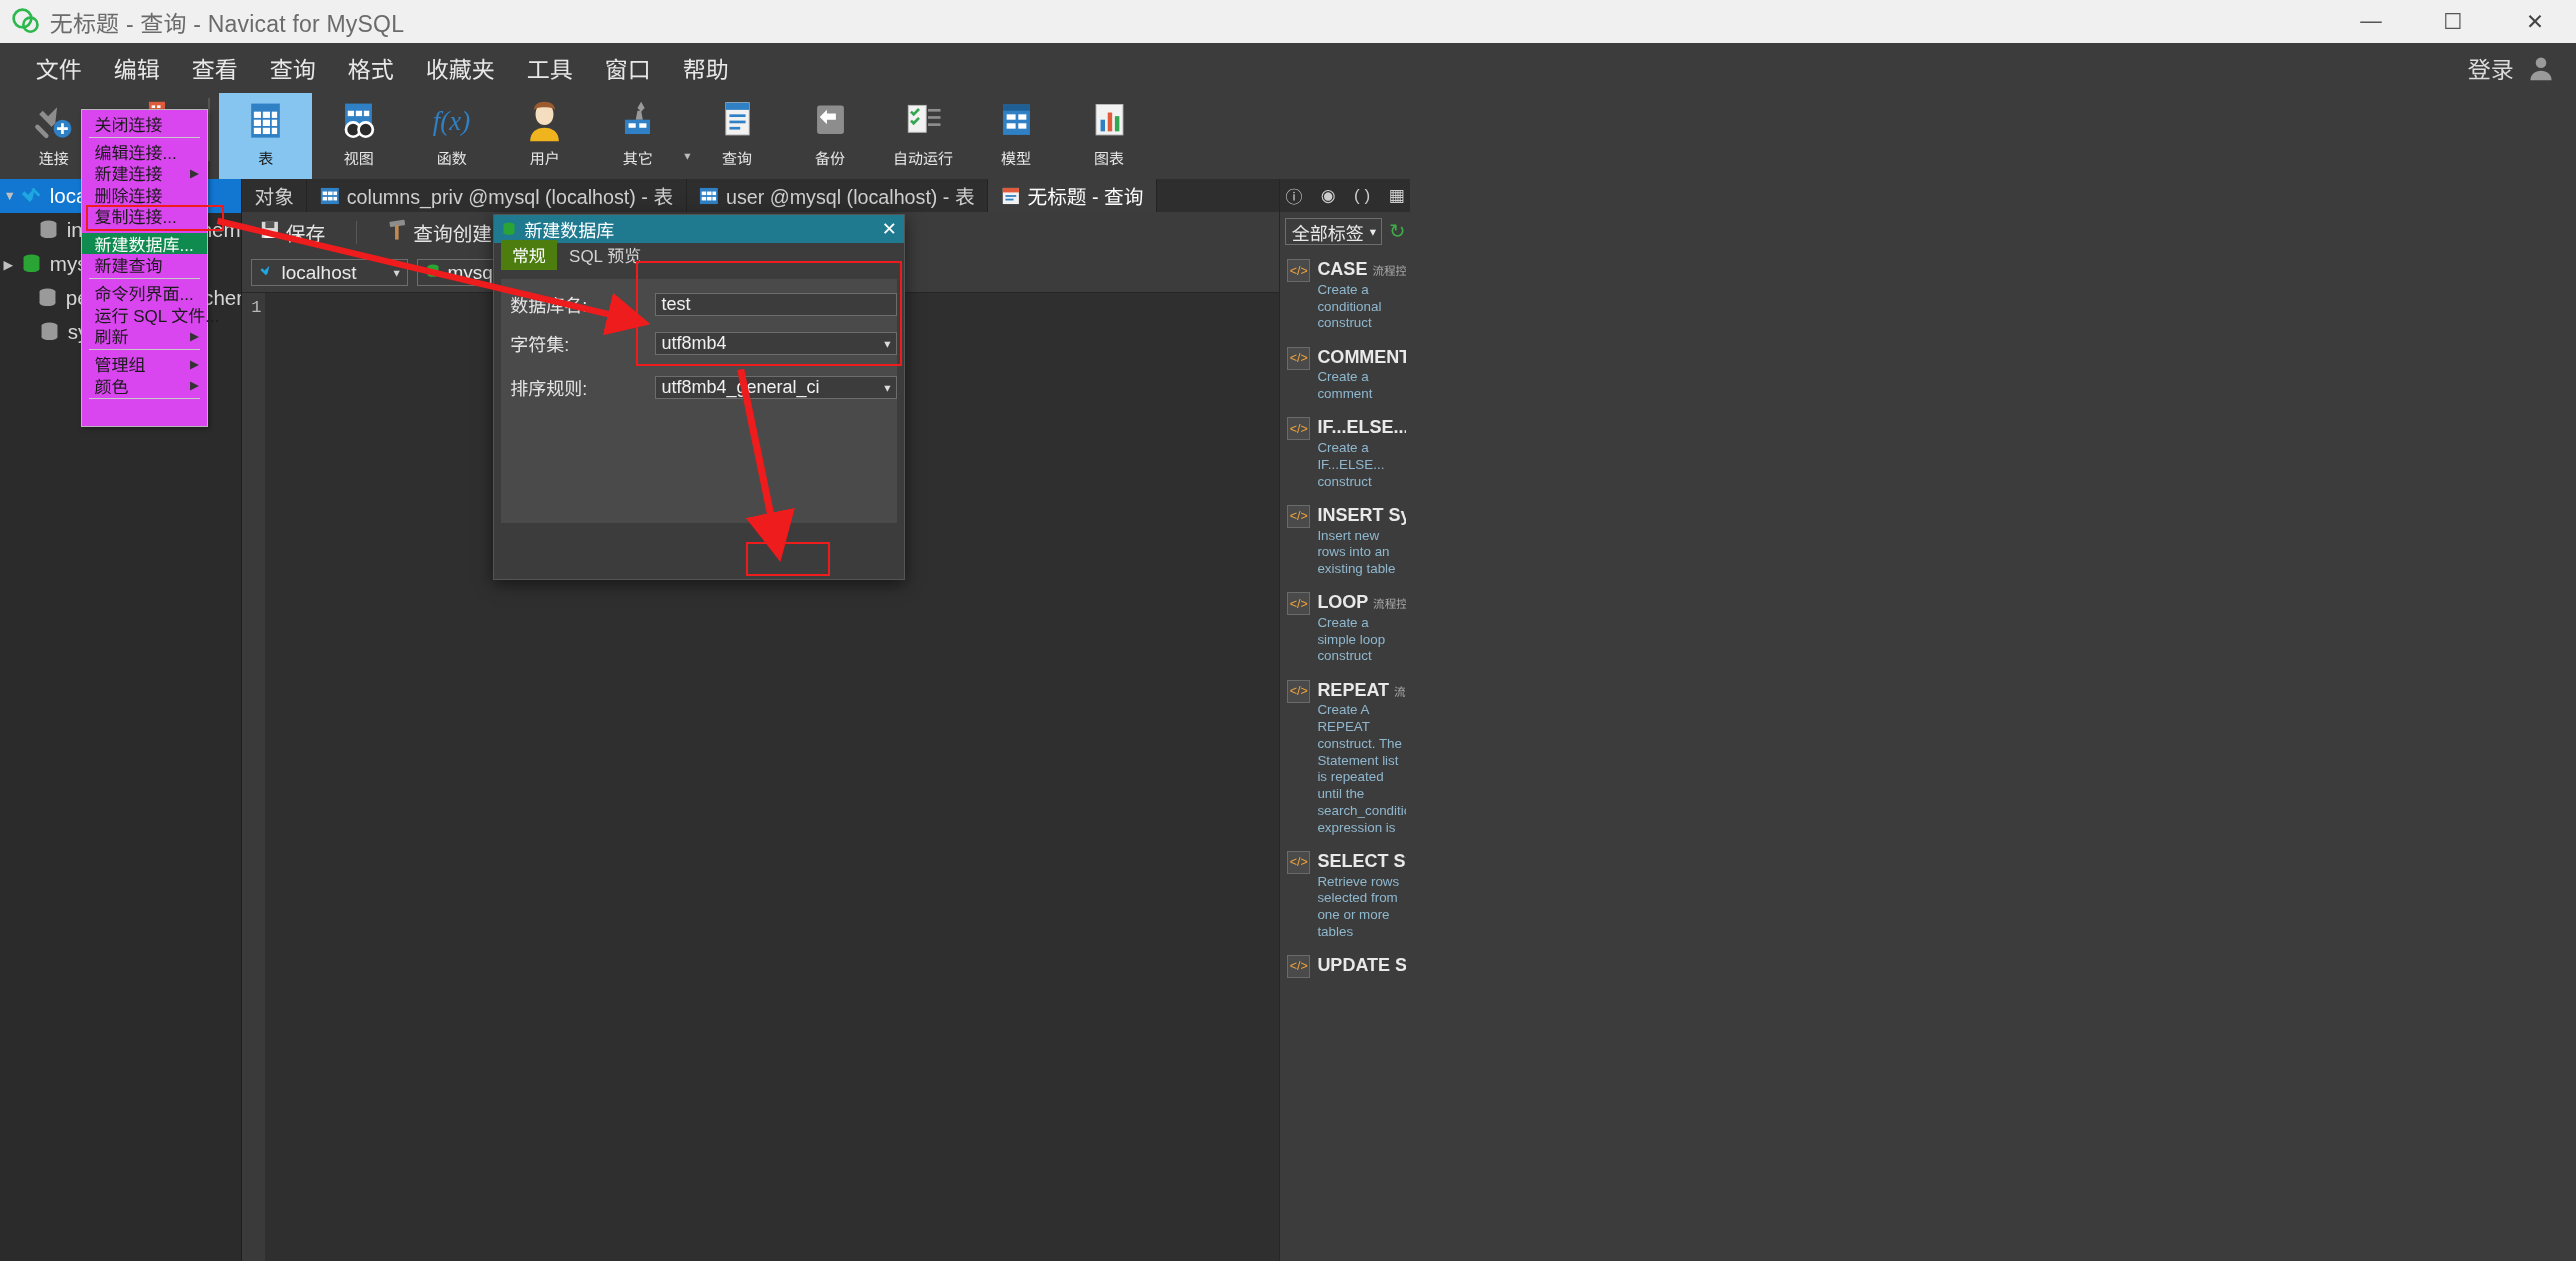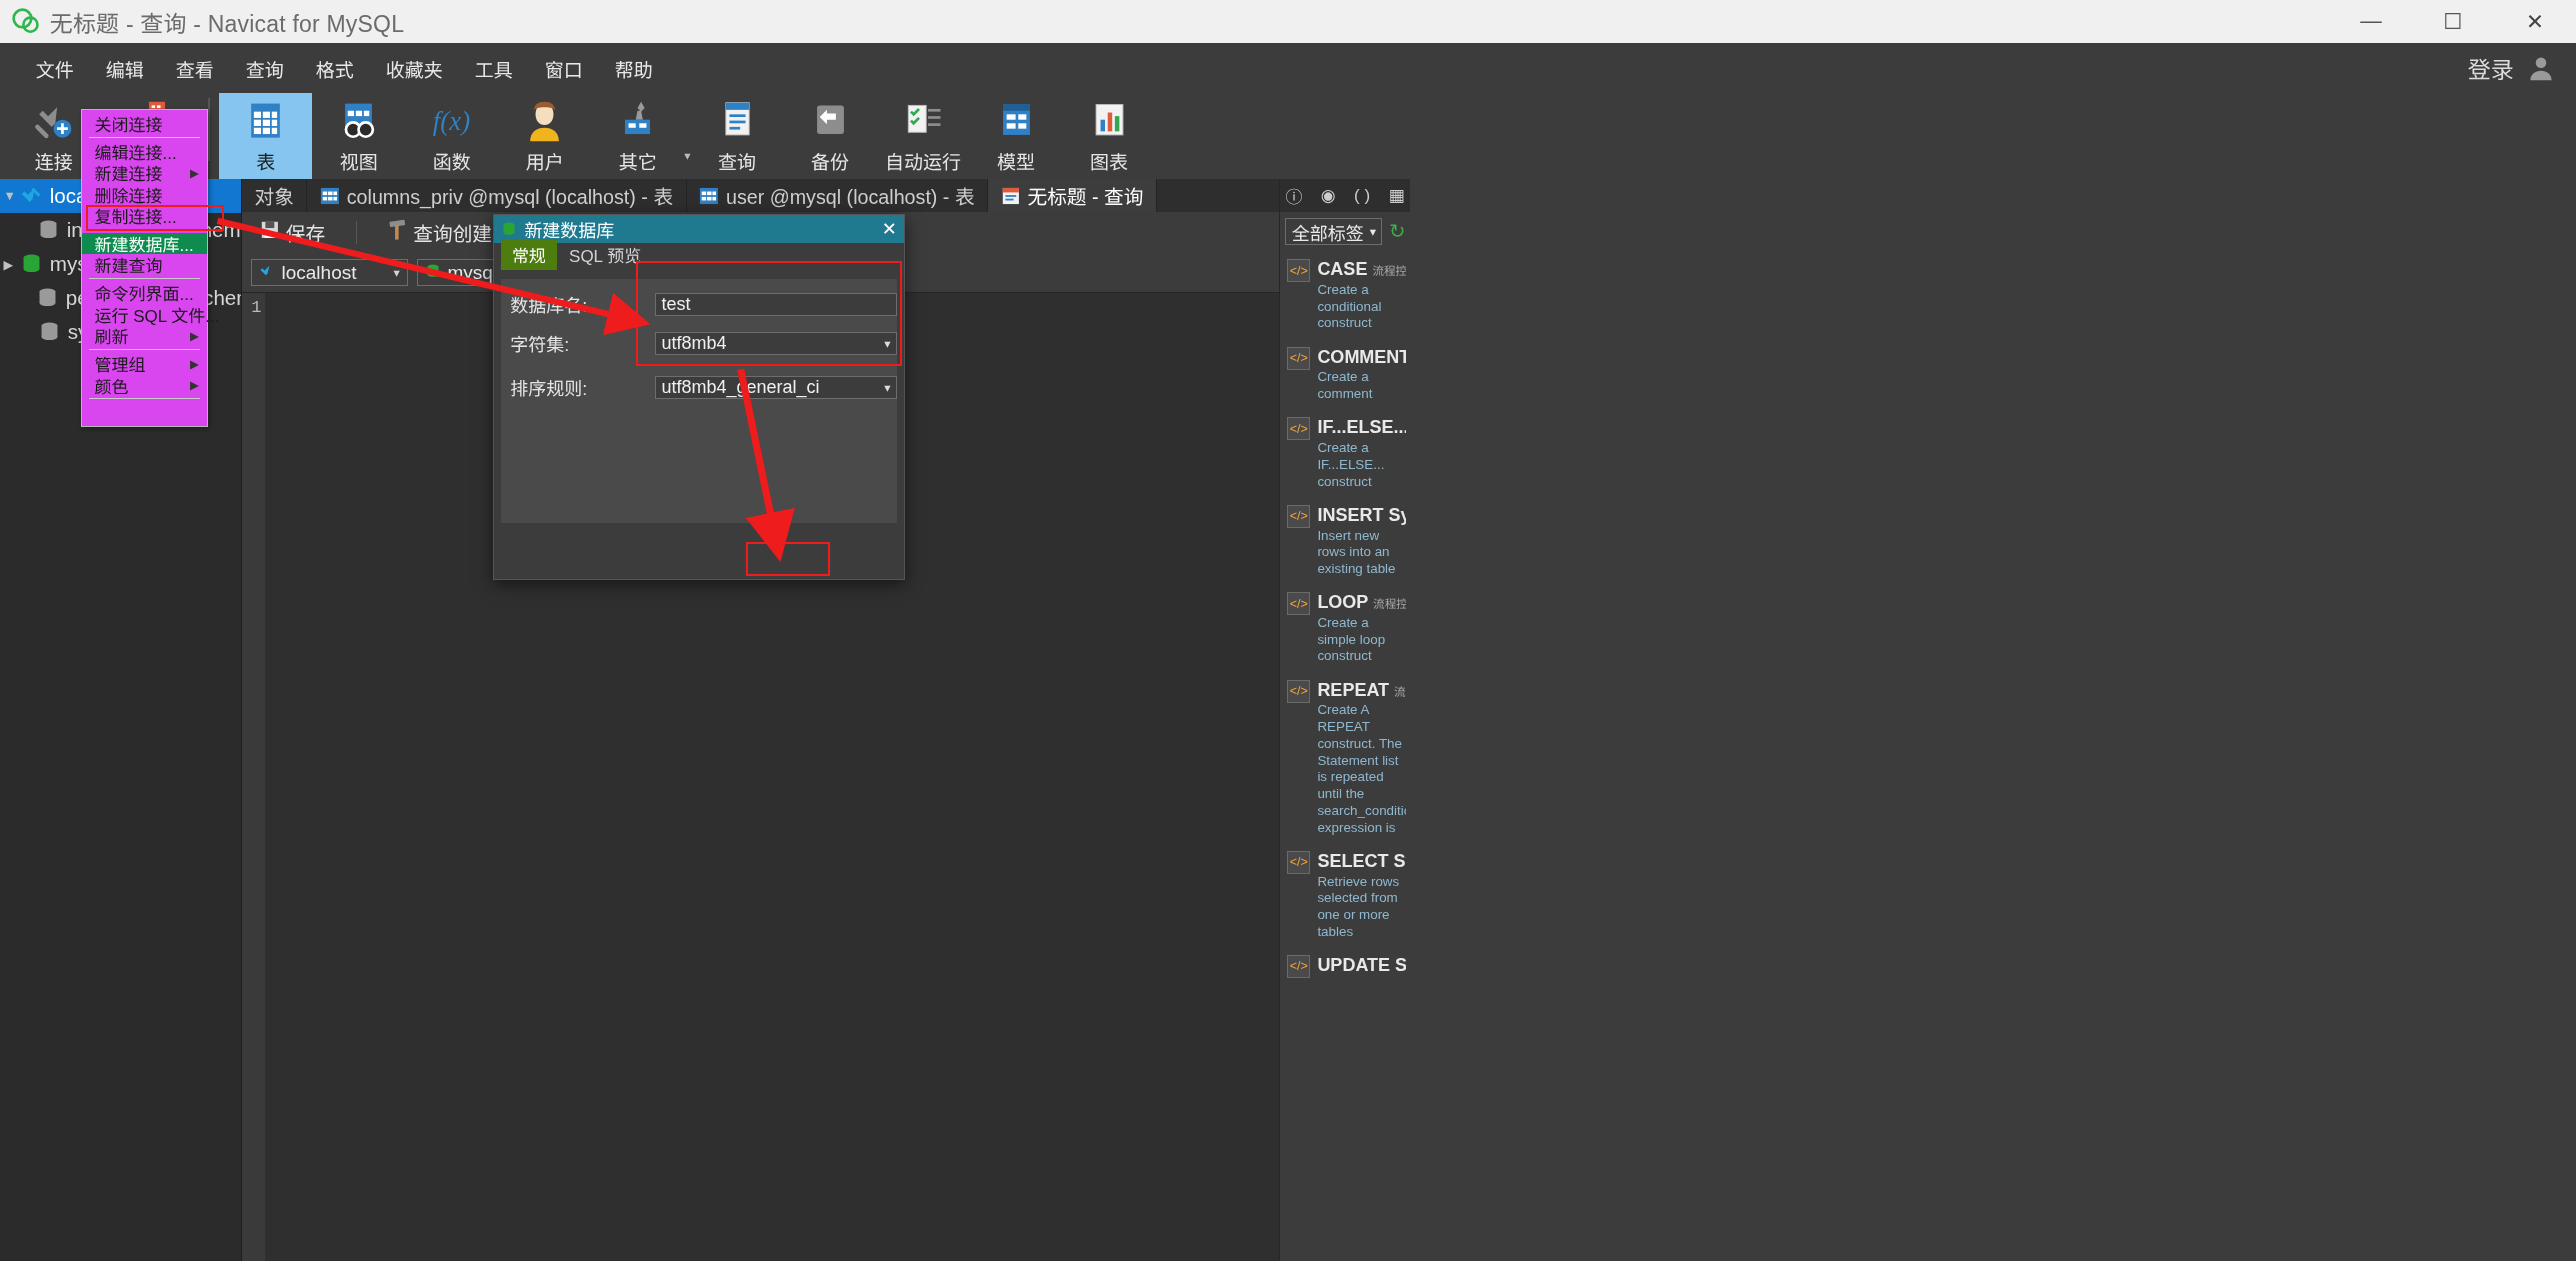--- a/index.html
+++ b/index.html
@@ -26,37 +26,37 @@
   .title-text { font-size:23px; color:#6b6b6b; letter-spacing:0.2px; }
   .win-btns { position:absolute; right:0; top:0; height:43px; display:flex; }
   .win-btn { width:82px; height:43px; display:flex; align-items:center; justify-content:center;
              color:#555; font-size:21.5px; }
   .win-btn.close { color:#444; }
   
   .menubar {
     position:absolute; left:0; top:43px; width:2576px; height:50px;
     background:#3c3c3c; display:flex; align-items:center; padding-left:19.7px;
   }
-  .menu-item { color:#e8e8e8; font-size:19px; padding:5.4px 16px; cursor:default; }
+  .menu-item { color:#e8e8e8; font-size:23px; padding:5.4px 16px; cursor:default; }
   .login-area { position:absolute; right:19.7px; top:43px; height:50px; display:flex; align-items:center; gap:12.5px;}
   .login-text { color:#dcdcdc; font-size:23px; }
   .avatar-ico { width:30px; height:30px; position:relative;}
   
   .toolbar {
     position:absolute; left:0; top:93px; width:2576px; height:86px;
     background:#3c3c3c; display:flex; align-items:flex-start; padding-left:7.2px;
   }
   .tb-btn {
     width:93px; height:86px; display:flex; flex-direction:column;
     align-items:center; justify-content:flex-start; padding-top:7.2px; gap:3.6px;
     cursor:default;
   }
   .tb-btn.sel { background:#85c5ef; }
   .tb-ico { width:47px; height:43px; position:relative; }
-  .tb-lbl { font-size:19px; color:#e6e6e6; white-space:nowrap; }
+  .tb-lbl { font-size:15px; color:#e6e6e6; white-space:nowrap; }
   .tb-btn.sel .tb-lbl { color:#1d1d1d; }
   .tb-sep { width:1.8px; height:63px; background:#555; margin:5.4px 9px 0 9px; }
   .tb-caret { color:#bbb; font-size:12.5px; align-self:center; margin-top:38px; }
   
   .sidebar {
     position:absolute; left:0; top:179px; width:242px; height:1082px;
     background:#2b2b2b; border-right:0.9px solid #1e1e1e;
   }
   .tree-row { height:34px; display:flex; align-items:center; padding-left:7.2px; color:#d6d6d6; font-size:20.6px; }
   .tree-row.sel { background:#1177d1; color:#fff; }

